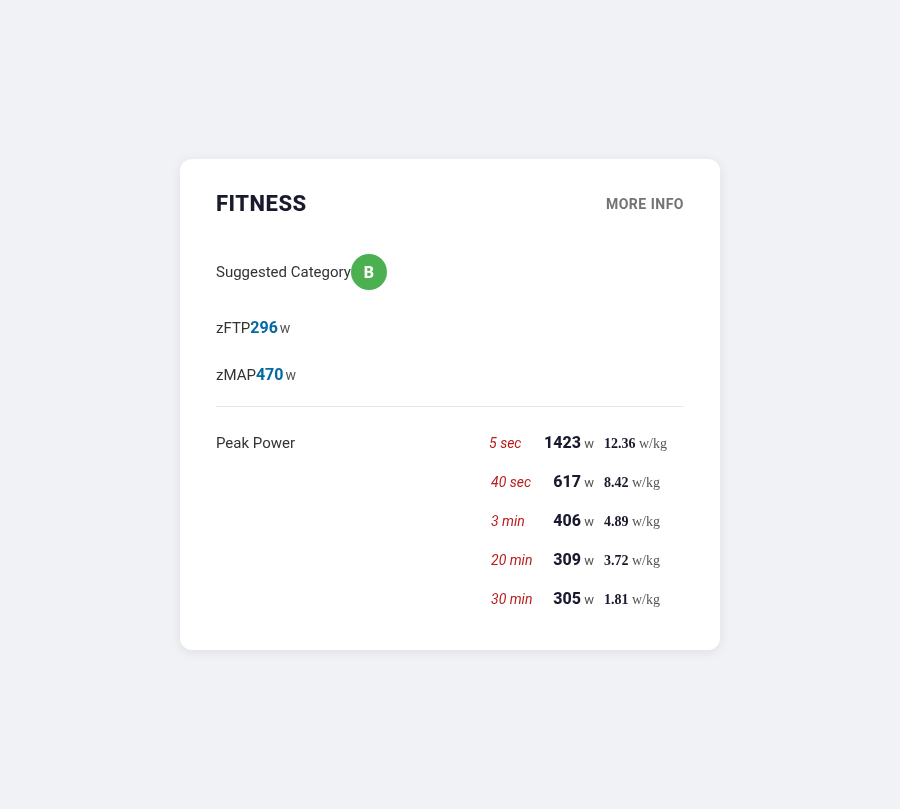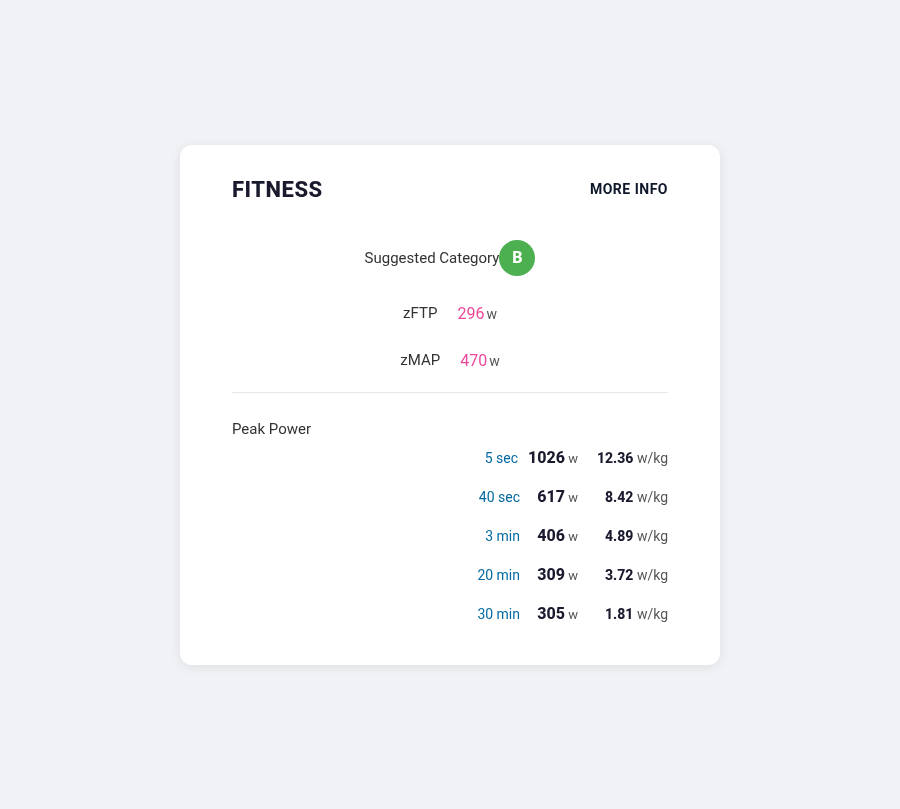--- a/index.html
+++ b/index.html
@@ -13,21 +13,21 @@
       display: flex;
       justify-content: center;
       align-items: center;
       min-height: 100vh;
       font-family: -apple-system, BlinkMacSystemFont, 'Segoe UI', Roboto, sans-serif;
     }
 
     .card {
       background: #ffffff;
       border-radius: 12px;
-      padding: 32px 52px;
+      padding: 32px 36px;
       width: 540px;
       box-shadow: 0 2px 12px rgba(0,0,0,0.08);
     }
 
     .card-header {
       display: flex;
       justify-content: space-between;
       align-items: center;
       margin-bottom: 24px;
     }
@@ -35,50 +35,49 @@
     .card-title {
       font-size: 22px;
       font-weight: 800;
       color: #1a1a2e;
       letter-spacing: 0.5px;
     }
 
     .more-info-link {
       font-size: 14px;
       font-weight: 700;
-      color: #0f172a;
+      color: #737373;
       text-decoration: none;
       cursor: pointer;
       letter-spacing: 0.5px;
     }
 
     .info-row {
       display: flex;
-      justify-content: center;
+      justify-content: flex-start;
       align-items: center;
       padding: 14px 0;
     }
 
     .info-label {
       font-size: 15px;
       color: #333;
       font-weight: 400;
     }
 
     .info-value {
       display: flex;
       align-items: baseline;
       gap: 2px;
     }
 
     .value-number {
       font-size: 16px;
-      font-weight: 400;
-      color: #ec4899;
-      margin-left: 20px;
+      font-weight: 700;
+      color: #0369a1;
     }
 
     .value-unit {
       font-size: 14px;
       font-weight: 400;
       color: #555;
     }
 
     .category-badge {
       width: 36px;
@@ -101,21 +100,20 @@
 
     .peak-main-label {
       font-size: 15px;
       color: #333;
       font-weight: 400;
     }
 
     .peak-section-container {
       display: flex;
       gap: 0;
-      flex-direction: column;
     }
 
     .peak-label-col {
       padding-top: 10px;
       min-width: 120px;
     }
 
     .peak-rows-col {
       flex: 1;
     }
@@ -123,44 +121,46 @@
     .single-peak-row {
       display: flex;
       align-items: baseline;
       justify-content: flex-end;
       padding: 10px 0;
       gap: 10px;
     }
 
     .spr-time {
       font-size: 14px;
-      color: #0369a1;
+      color: #b91c1c;
       min-width: 45px;
-      text-align: right;
+      text-align: left;
+      font-style: italic;
     }
 
     .spr-watts {
       font-size: 16px;
       font-weight: 800;
       color: #1a1a2e;
       min-width: 48px;
       text-align: right;
     }
 
     .spr-watts-w {
       font-size: 13px;
       font-weight: 400;
       color: #555;
     }
 
     .spr-wkg {
       min-width: 80px;
-      text-align: right;
+      text-align: left;
       font-size: 14px;
       color: #555;
+      font-family: Liberation Serif, serif;
     }
 
     .spr-wkg strong {
       font-weight: 800;
       color: #1a1a2e;
     }
   </style>
 </head>
 <body>
 
@@ -197,21 +197,21 @@
 
   <div class="peak-section-container">
     <div class="peak-label-col">
       <span class="peak-main-label">Peak Power</span>
     </div>
     <div class="peak-rows-col">
 
       <div class="single-peak-row">
         <span class="spr-time">5 sec</span>
         <span class="spr-watts">
-          <span>1026</span><span class="spr-watts-w"> w</span>
+          <span>1423</span><span class="spr-watts-w"> w</span>
         </span>
         <span class="spr-wkg">
           <strong>12.36</strong> w/kg
         </span>
       </div>
 
       <div class="single-peak-row">
         <span class="spr-time">40 sec</span>
         <span class="spr-watts">
           <span>617</span><span class="spr-watts-w"> w</span>

